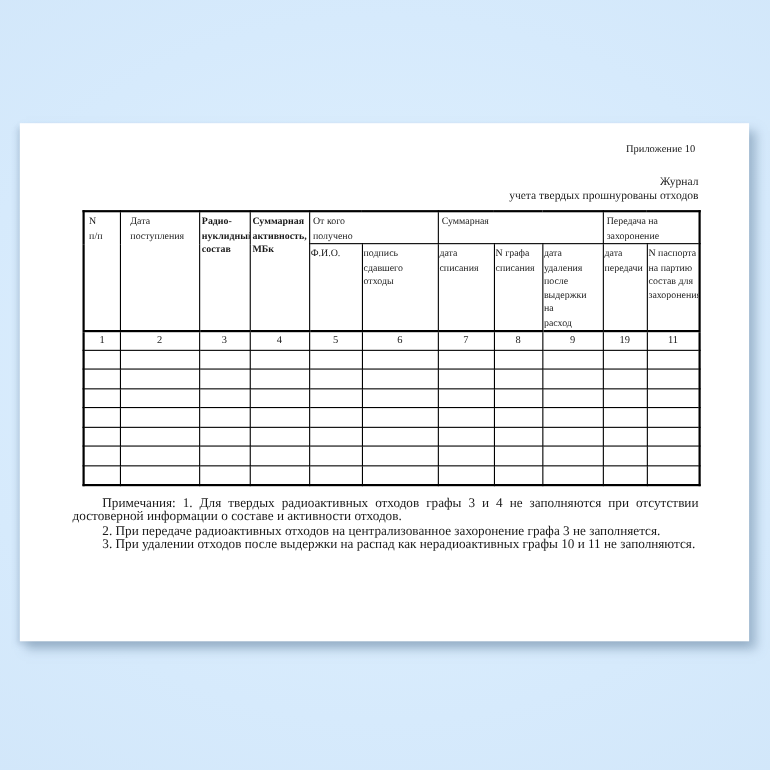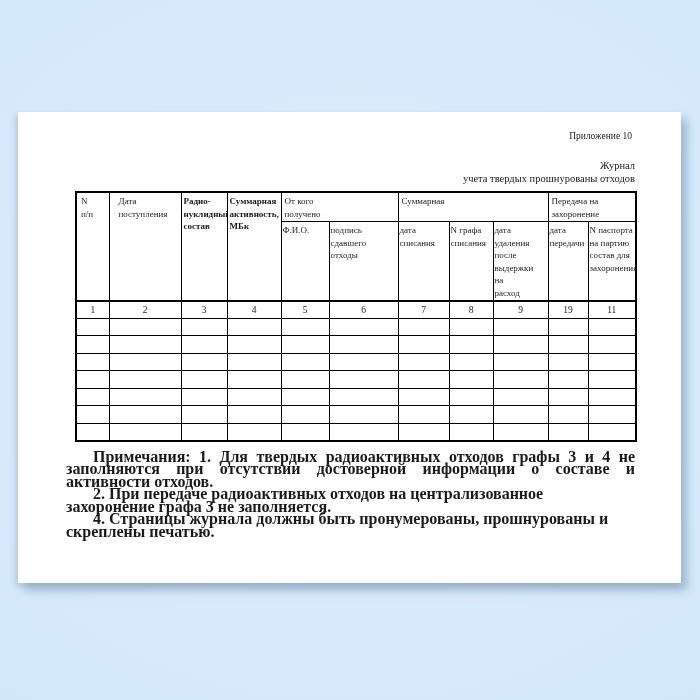--- a/index.html
+++ b/index.html
@@ -57,23 +57,22 @@
   tr.h1 td.grp.bias { padding-right: 52px; }
   tr.h1 td.c1 { padding-left: 4px; }
   tr.h1 td.c2 { padding-left: 9px; }
   tr.h1 td.c3, tr.h1 td.c4 { padding-left: 2px; font-weight: bold; }
   tr.h2 td { height: 79px; padding-left: 1px; padding-right: 1px; }
   tr.nums td { text-align: center; height: 16px; border-top: 2px solid #000; padding: 2px 1px 1px 1px; font-size: 9.5px; }
   tr.empty td { height: 17.5px; }
   .notes {
     margin-top: 9px;
     width: 569px;
-    font-size: 16px;
+    font-size: 12px;
     line-height: 12.6px;
-    font-weight: bold;
   }
   .notes p { margin: 0; text-indent: 27px; }
   .notes p.first { text-align: justify; }
 </style>
 </head>
 <body>
 
 <div class="stage">
   <div class="page">
 
@@ -243,17 +242,17 @@
             <td></td>
             <td></td>
             <td></td>
           </tr>
         </tbody>
     </table>
 
     <div class="notes">
         <p class="first">Примечания: 1. Для твердых радиоактивных отходов графы 3 и 4 не заполняются при отсутствии достоверной информации о составе и активности отходов.</p>
         <p>2. При передаче радиоактивных отходов на централизованное захоронение графа 3 не заполняется.</p>
-        <p>4. Страницы журнала должны быть пронумерованы, прошнурованы и скреплены печатью.</p>
+        <p>3. При удалении отходов после выдержки на распад как нерадиоактивных графы 10 и 11 не заполняются.</p>
       </div>
 
   </div>
 </div>
 
 </body></html>

